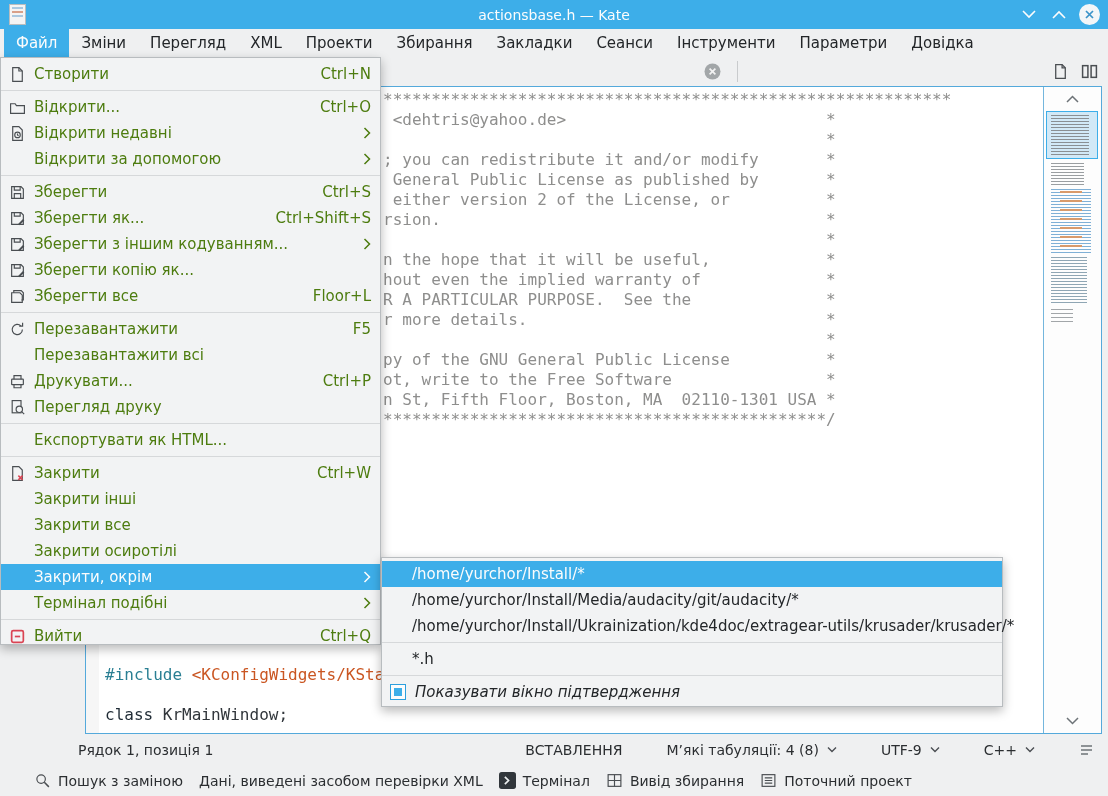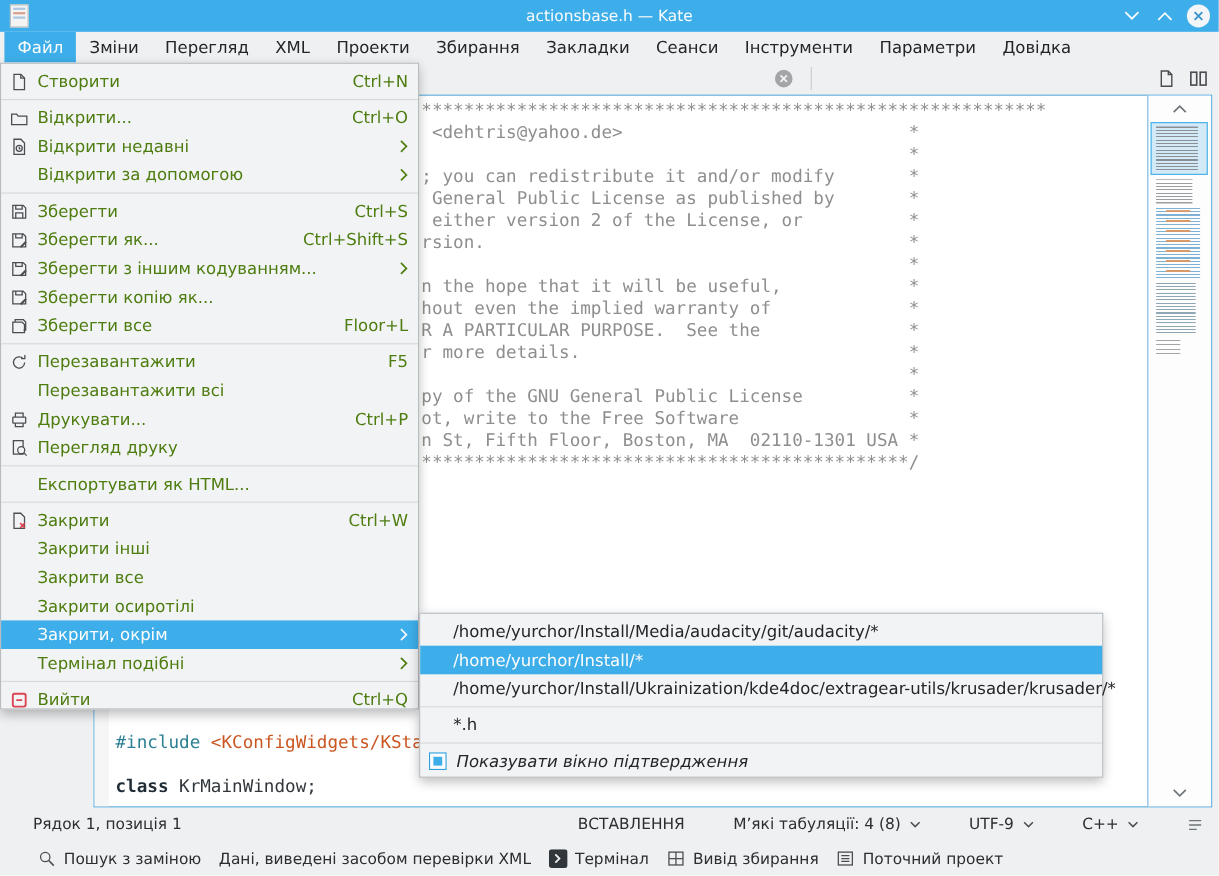--- a/index.html
+++ b/index.html
@@ -31,38 +31,38 @@
   .tabbar-actions .ticon{width:17px;height:17px;color:#4a4e52;}
   
   .editor-frame{position:absolute;left:85px;top:86px;width:1017px;height:648px;box-sizing:border-box;
     background:#ffffff;border:1px solid #54a9db;}
   .icon-border{position:absolute;left:0;top:0;bottom:0;width:13px;background:#f6f6f6;}
   pre{margin:0;font-family:"DejaVu Sans Mono","Liberation Mono",monospace;font-size:16px;line-height:20px;}
   .license{position:absolute;left:297px;top:3px;color:#8e8e8d;}
   .code{position:absolute;left:19px;top:578px;color:#31363b;}
   .code .pp{color:#2a7f93;}
   .code .inc{color:#ca5622;}
-  .code .kw{font-weight:bold;color:#1f2b35;}
+  .code .kw{font-weight:normal;color:#1f2b35;}
   
   .minimap{position:absolute;right:0;top:0;bottom:0;width:57px;background:#fdfdfd;border-left:1px solid #74b6dd;}
   .mm-arrow{position:absolute;left:0;right:0;display:flex;justify-content:center;color:#6d7377;}
   .mm-arrow.up{top:8px;}
   .mm-arrow.down{bottom:8px;}
   .mm-viewport{position:absolute;left:2px;right:3px;top:24px;height:46px;background:#d2e9f7;border:1px solid #3daee9;}
   .mm-viewport::after{content:"";position:absolute;left:4px;right:8px;top:3px;bottom:3px;
     background:repeating-linear-gradient(to bottom,#8a8f93 0 1px,transparent 1px 3px);}
   .mm-sec{position:absolute;left:7px;}
   .mm-g1{top:76px;width:33px;height:22px;background:repeating-linear-gradient(to bottom,#9a9ea1 0 1px,transparent 1px 3px);}
   .mm-b1{top:102px;width:40px;height:64px;background:repeating-linear-gradient(to bottom,#7fb0d6 0 1px,transparent 1px 3px);}
   .mm-o1{top:104px;left:16px;width:22px;height:60px;background:repeating-linear-gradient(to bottom,#d89a6b 0 2px,transparent 2px 9px);}
   .mm-b2{top:170px;width:36px;height:46px;background:repeating-linear-gradient(to bottom,#8fa6b4 0 1px,transparent 1px 3px);}
   .mm-g2{top:222px;width:22px;height:14px;background:repeating-linear-gradient(to bottom,#a2a6a9 0 1px,transparent 1px 4px);}
   
   .statusbar{position:absolute;left:0;top:734px;right:0;height:31px;display:flex;align-items:center;
-    font-size:14px;color:#2b2e31;}
+    font-size:14px;color:#2b2e31;padding-left:48px;}
   .sb-cursor{margin-left:30px;}
   .sb-right{margin-left:auto;display:flex;align-items:center;gap:44px;margin-right:14px;}
   .sb-seg{display:flex;align-items:center;gap:8px;}
   .sb-chev{color:#4a4e52;display:flex;}
   
   .bottombar{position:absolute;left:0;top:765px;right:0;height:31px;display:flex;align-items:center;
     gap:16px;padding-left:34px;font-size:14px;color:#2b2e31;text-align:center;}
   .bb-item{display:flex;align-items:center;gap:7px;}
   .bb-item .bicon{display:flex;width:17px;height:17px;color:#4a4e52;}
   
@@ -491,25 +491,25 @@
             <rect x="2.5" y="2.5" width="11" height="11" rx="1.5" stroke="#da4453" stroke-width="1.6"></rect>
             <path d="M5.5 8h5" stroke="#da4453" stroke-width="1.6"></path>
           </svg>
         </span>
         <span class="mi-label">Вийти</span>
         <span class="mi-shortcut">Ctrl+Q</span>
       </div>
     </div>
 
   <div class="popup" id="close-except-menu">
+      <div class="sm-item hl">
+        <span>/home/yurchor/Install/*</span>
+      </div>
       <div class="sm-item">
         <span>/home/yurchor/Install/Media/audacity/git/audacity/*</span>
-      </div>
-      <div class="sm-item hl">
-        <span>/home/yurchor/Install/*</span>
       </div>
       <div class="sm-item">
         <span>/home/yurchor/Install/Ukrainization/kde4doc/extragear-utils/krusader/krusader/*</span>
       </div>
       <div class="menu-sep"></div>
       <div class="sm-item">
         <span>*.h</span>
       </div>
       <div class="menu-sep"></div>
       <div class="sm-item sm-check" style="padding-left: 8px; font-style: italic;">

